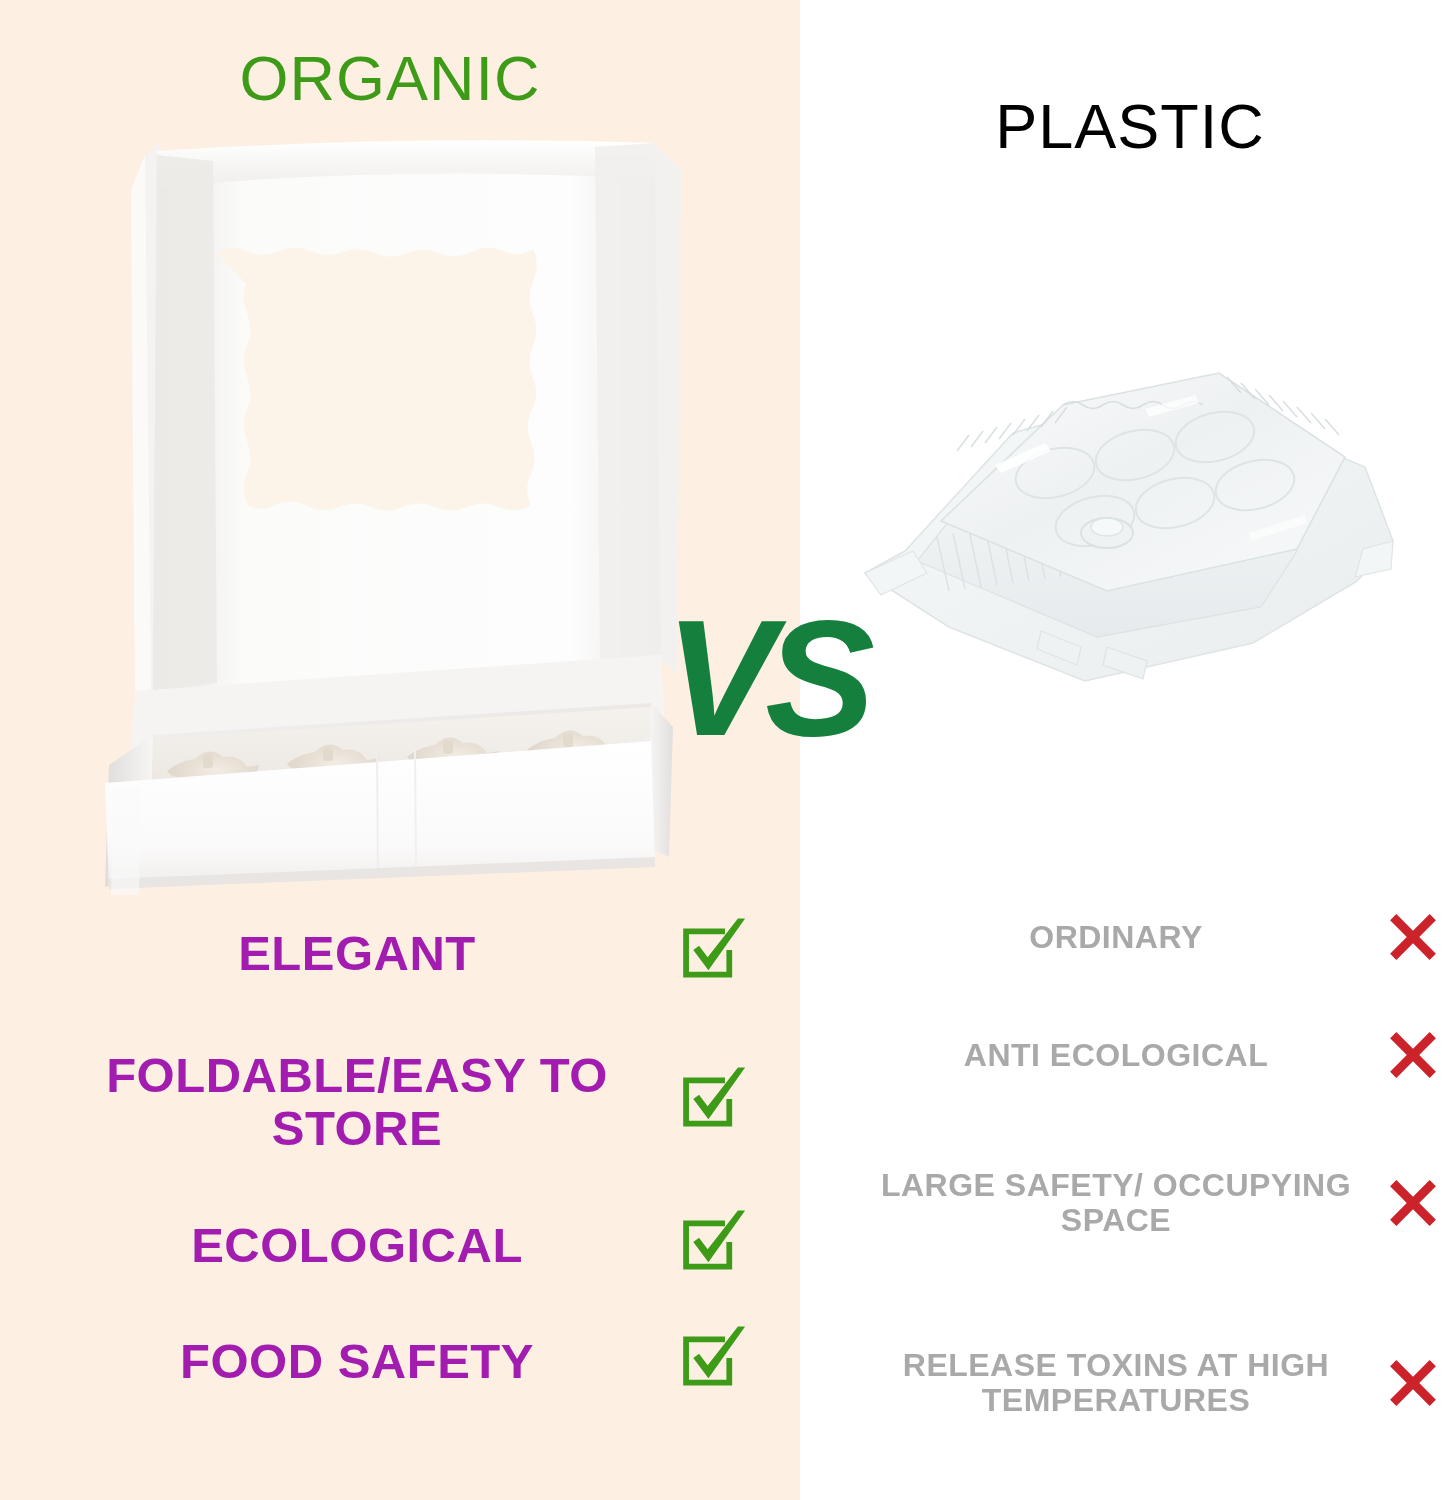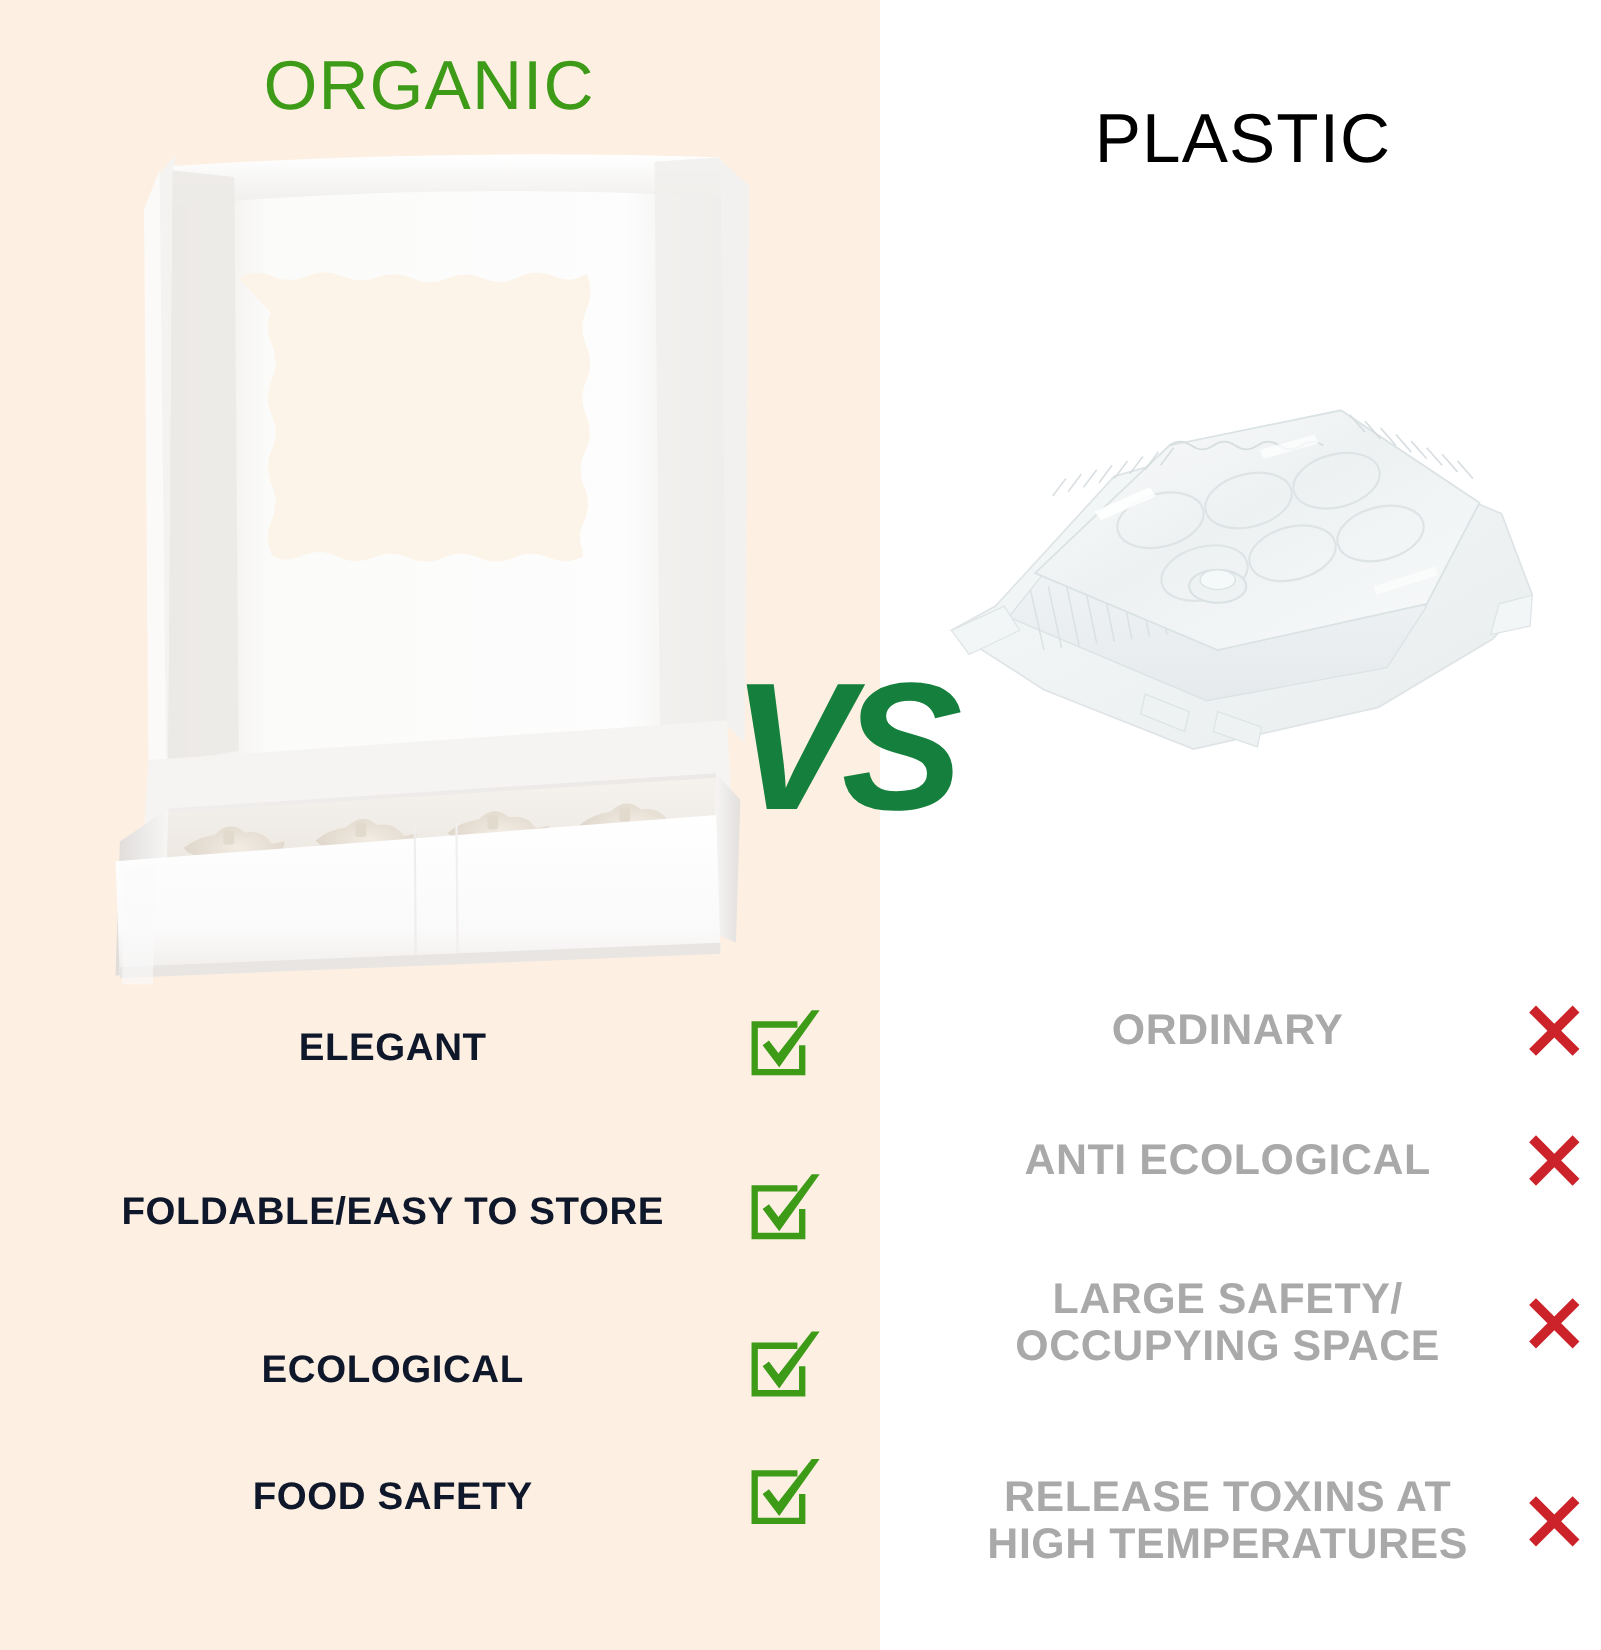--- a/index.html
+++ b/index.html
@@ -107,38 +107,38 @@
   .frow .ficon {
     flex: 0 0 auto;
     display: flex;
     align-items: center;
     justify-content: center;
   }
 
   
   #organic-features .frow { margin-bottom: 6px; }
   #organic-features .flabel {
-    color: #0f172a;
-    font-size: 35px;
+    color: #a21caf;
+    font-size: 49px;
     letter-spacing: 0.5px;
     padding-right: 10px;
   }
   #organic-features .ficon { width: 96px; height: 96px; }
   #organic-features .ficon svg { width: 72px; height: 72px; display:block; }
 
   #org-row-0 { height: 96px; }
   #org-row-1 { height: 96px; margin-top: 20px !important; }
   #org-row-2 { height: 150px; margin-top: 26px !important; }
   #org-row-3 { height: 96px; margin-top: 20px !important; }
 
   
   #plastic-features .frow { margin-bottom: 6px; }
   #plastic-features .flabel {
     color: #a9a9a9;
-    font-size: 39px;
+    font-size: 32px;
     letter-spacing: 0.5px;
     padding-right: 14px;
   }
   #plastic-features .ficon { width: 74px; height: 74px; }
   #plastic-features .ficon svg { width: 52px; height: 52px; display:block; }
 
   #pl-row-0 { height: 74px; }
   #pl-row-1 { height: 74px; margin-top: 44px !important; }
   #pl-row-2 { height: 130px; margin-top: 46px !important; }
   #pl-row-3 { height: 130px; margin-top: 50px !important; }

